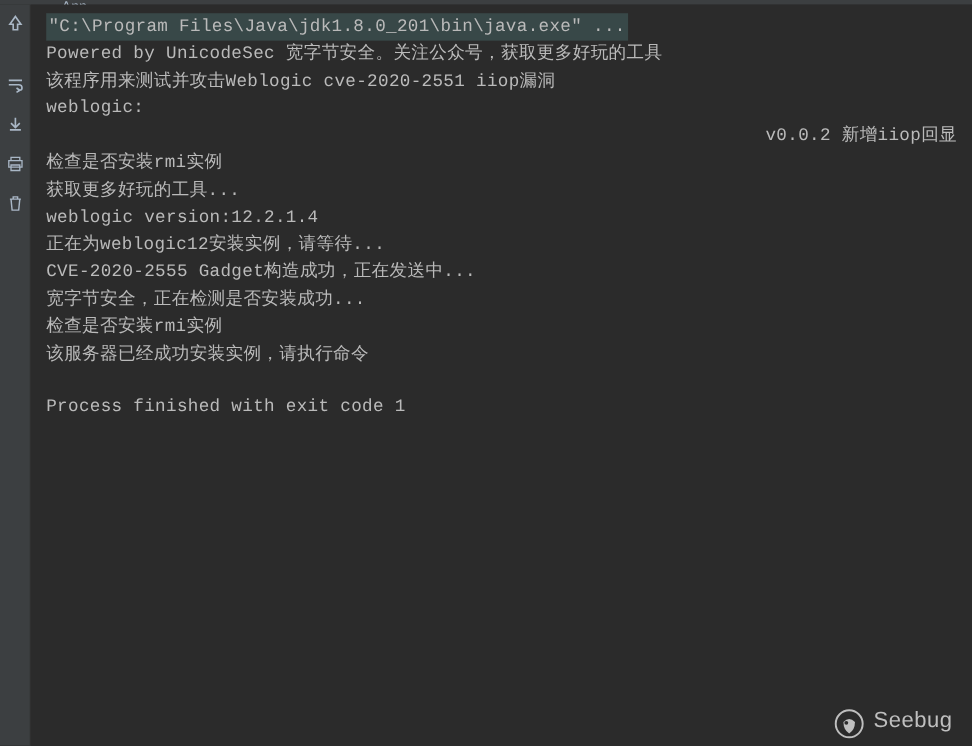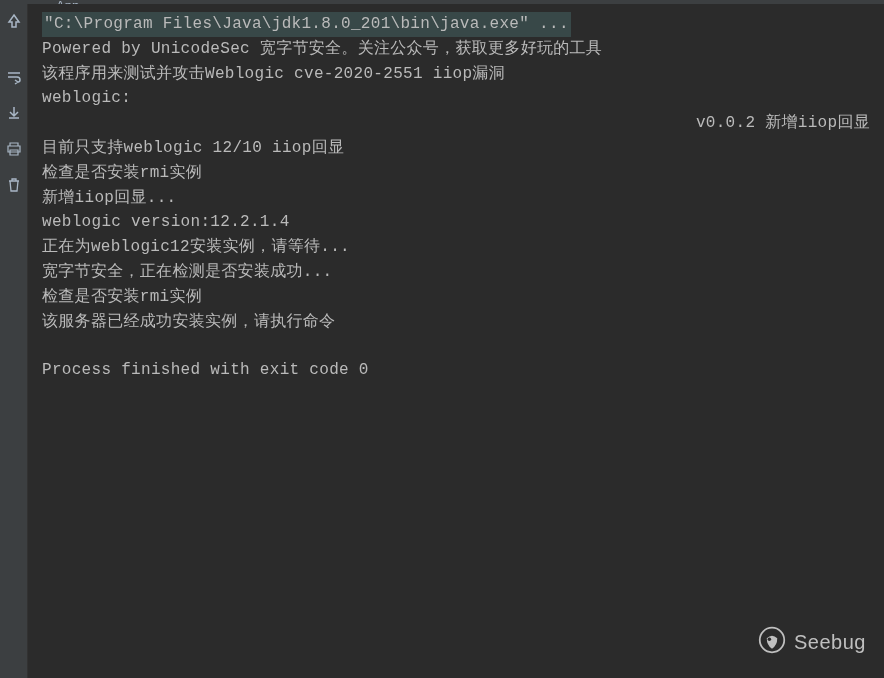--- a/index.html
+++ b/index.html
@@ -76,24 +76,24 @@
     }
     .indent {
       padding-left: 88px;
       text-align: right;
     }
     .empty-line {
       height: 24px;
     }
     .watermark {
       position: absolute;
-      bottom: 24px;
+      bottom: 6px;
       right: 18px;
       display: flex;
-      align-items: flex-end;
+      align-items: flex-start;
       gap: 8px;
       color: #d9d9d9;
       opacity: 0.85;
     }
     .watermark-icon {
       width: 28px;
       height: 28px;
     }
     .watermark-text {
       font-family: sans-serif;
@@ -138,30 +138,30 @@
         </svg>
     </div>
   </div>
 
   <div class="console">
     <div class="console-line"><span class="command-line">"C:\Program Files\Java\jdk1.8.0_201\bin\java.exe" ...</span></div>
     <div class="console-line">Powered by UnicodeSec 宽字节安全。关注公众号，获取更多好玩的工具</div>
     <div class="console-line">该程序用来测试并攻击Weblogic cve-2020-2551 iiop漏洞</div>
     <div class="console-line">weblogic:</div>
     <div class="console-line indent">v0.0.2 新增iiop回显</div>
-    <div class="console-line">目前只支持weblogic 12/10 iiop回显</div>
     <div class="console-line">检查是否安装rmi实例</div>
-    <div class="console-line">新增iiop回显...</div>
+    <div class="console-line">获取更多好玩的工具...</div>
     <div class="console-line">weblogic version:12.2.1.4</div>
     <div class="console-line">正在为weblogic12安装实例，请等待...</div>
+    <div class="console-line">CVE-2020-2555 Gadget构造成功，正在发送中...</div>
     <div class="console-line">宽字节安全，正在检测是否安装成功...</div>
     <div class="console-line">检查是否安装rmi实例</div>
     <div class="console-line">该服务器已经成功安装实例，请执行命令</div>
     <div class="empty-line"></div>
-    <div class="console-line">Process finished with exit code 0</div>
+    <div class="console-line">Process finished with exit code 1</div>
   </div>
 </div>
 
 <div class="watermark">
   <svg class="watermark-icon" viewBox="0 0 32 32">
     <circle cx="16" cy="16" r="14" fill="none" stroke="#d9d9d9" stroke-width="2"></circle>
     <path d="M10 14 Q16 8 22 14 Q22 22 16 26 Q10 22 10 14 Z" fill="#d9d9d9"></path>
     <circle cx="13" cy="15" r="2" fill="#2b2b2b"></circle>
   </svg>
   <span class="watermark-text">Seebug</span>

